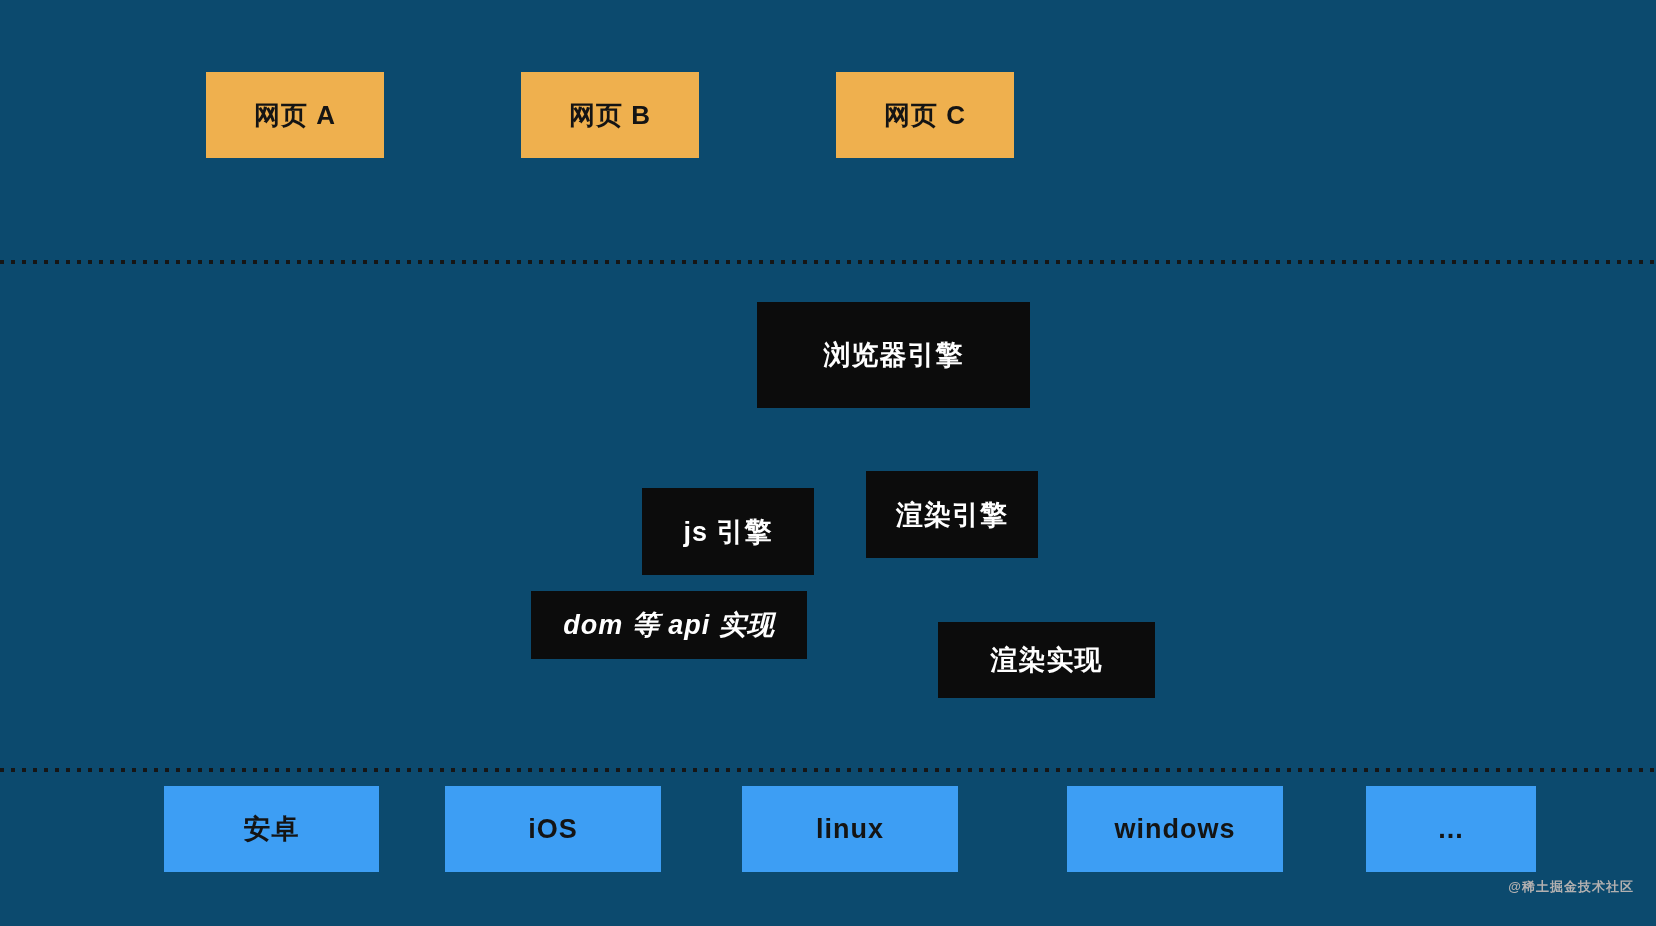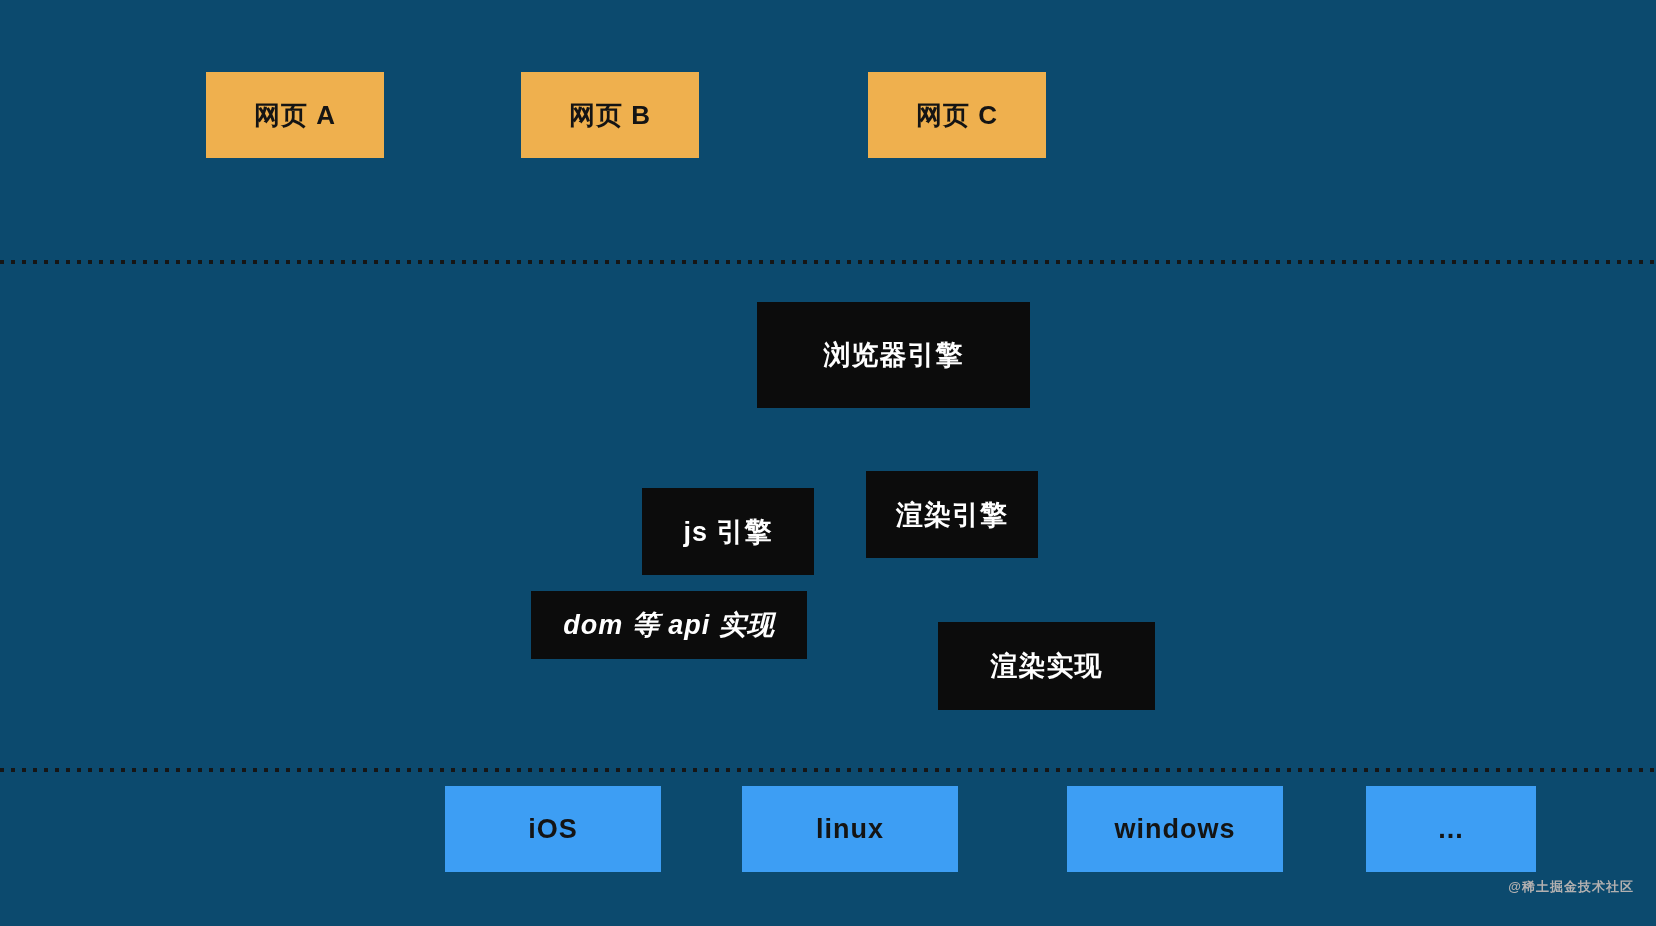--- a/index.html
+++ b/index.html
@@ -54,26 +54,26 @@
     background-image: repeating-linear-gradient(to right, #161616 0 4px, transparent 4px 11px);
   }
   .dotted-divider.top { top: 260px; }
   .dotted-divider.bottom { top: 768px; }
 
   
   .pos-browser-engine { left: 757px; top: 302px; width: 273px; height: 106px; }
   .pos-js-engine      { left: 642px; top: 488px; width: 172px; height: 87px; }
   .pos-render-engine  { left: 866px; top: 471px; width: 172px; height: 87px; }
   .pos-dom-api        { left: 531px; top: 591px; width: 276px; height: 68px; font-style: italic; }
-  .pos-render-impl    { left: 938px; top: 622px; width: 217px; height: 88px; }
+  .pos-render-impl    { left: 938px; top: 622px; width: 217px; height: 76px; }
 
   
   .pos-webpage-a { left: 206px; }
   .pos-webpage-b { left: 521px; }
-  .pos-webpage-c { left: 836px; margin-left: 32px; }
+  .pos-webpage-c { left: 836px; }
   .pos-webpage-d { left: 1151px; }
 
   
   .pos-os-android { left: 164px;  width: 215px; }
   .pos-os-ios     { left: 445px;  width: 216px; }
   .pos-os-linux   { left: 742px;  width: 216px; }
   .pos-os-windows { left: 1067px; width: 216px; }
   .pos-os-more    { left: 1366px; width: 170px; }
 
   .watermark {
@@ -114,20 +114,23 @@
   </div>
   <div class="box box-engine pos-dom-api">
     <span>dom 等 api 实现</span>
   </div>
   <div class="box box-engine pos-render-impl">
     <span>渲染实现</span>
   </div>
 
   <div class="dotted-divider bottom"></div>
 
+  <div class="box box-os pos-os-android">
+    <span>安卓</span>
+  </div>
   <div class="box box-os pos-os-ios">
     <span>iOS</span>
   </div>
   <div class="box box-os pos-os-linux">
     <span>linux</span>
   </div>
   <div class="box box-os pos-os-windows">
     <span>windows</span>
   </div>
   <div class="box box-os pos-os-more">

